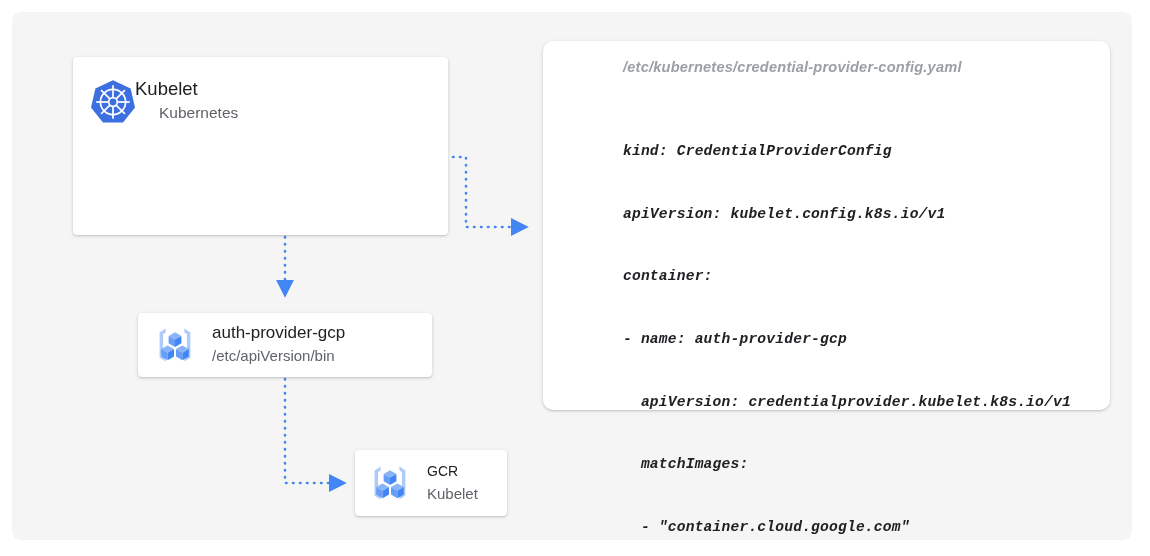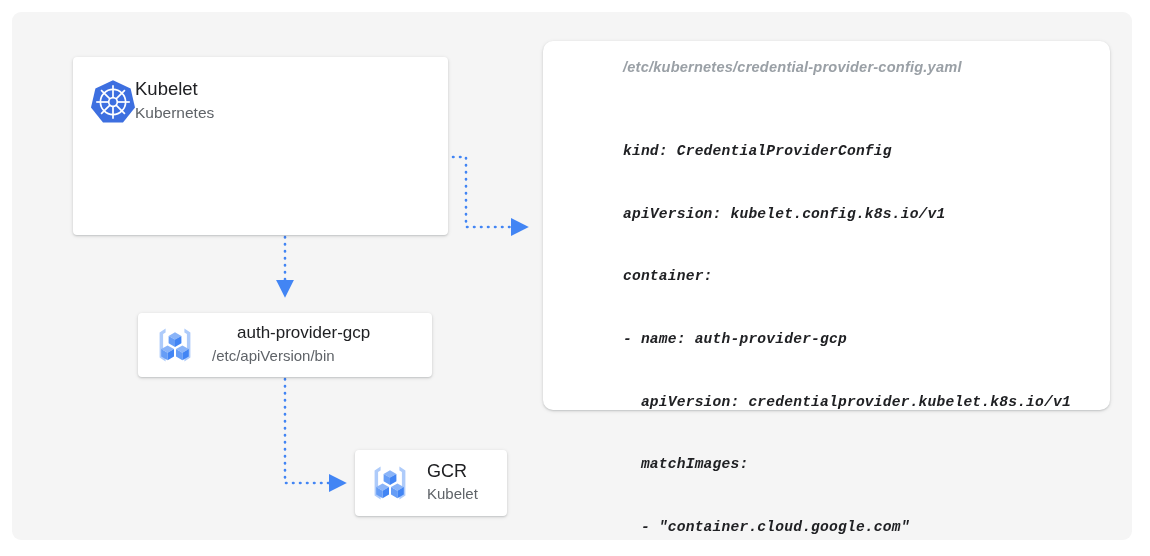--- a/index.html
+++ b/index.html
@@ -74,20 +74,21 @@
     font-size: 18.5px;
     color: #202124;
     line-height: 24px;
     white-space: nowrap;
   }
   .card-subtitle {
     font-size: 15.5px;
     color: #5f6368;
     line-height: 23px;
     white-space: nowrap;
+    margin-left: 24px;
   }
   .flag-list {
     position: absolute;
     left: 78px;
     top: 89px;
   }
   .flag-line {
     font-size: 15.3px;
     color: #5f6368;
     line-height: 24px;
@@ -111,21 +112,20 @@
   .auth-titles {
     position: absolute;
     left: 74px;
     top: 8px;
   }
   .auth-title {
     font-size: 17px;
     color: #202124;
     line-height: 24px;
     white-space: nowrap;
-    margin-left: 25px;
   }
   .auth-subtitle {
     font-size: 15px;
     color: #5f6368;
     line-height: 22px;
     white-space: nowrap;
   }
 
   
   .gcr-card {
@@ -140,21 +140,21 @@
     top: 10px;
     width: 46px;
     height: 46px;
   }
   .gcr-titles {
     position: absolute;
     left: 72px;
     top: 9px;
   }
   .gcr-title {
-    font-size: 18px;
+    font-size: 14px;
     color: #202124;
     line-height: 24px;
     white-space: nowrap;
   }
   .gcr-subtitle {
     font-size: 15px;
     color: #5f6368;
     line-height: 22px;
     white-space: nowrap;
   }

